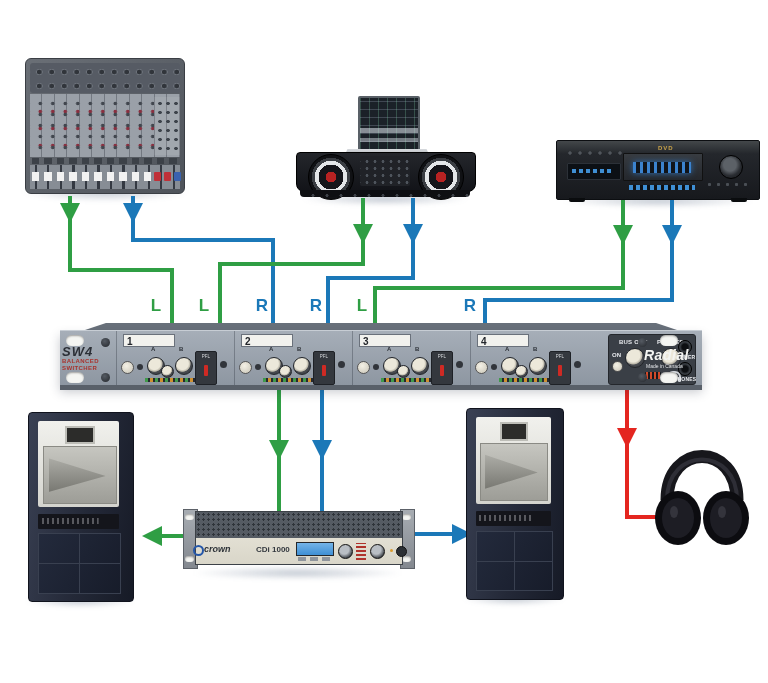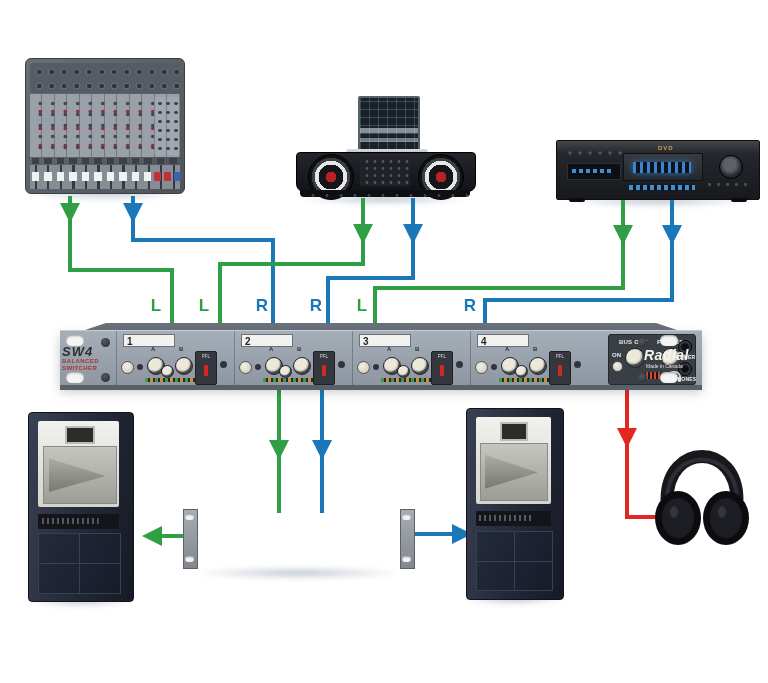--- a/index.html
+++ b/index.html
@@ -410,20 +410,35 @@
 
   <div class="abs amp">
     <div class="amp-ear" style="left:0;">
       <div class="ear-hole" style="top:4px;"></div>
       <div class="ear-hole" style="top:46px;"></div>
     </div>
     <div class="amp-ear" style="left:217px;">
       <div class="ear-hole" style="top:4px;"></div>
       <div class="ear-hole" style="top:46px;"></div>
     </div>
+    <div class="amp-face">
+      <div class="amp-grille"></div>
+      <div class="amp-brand">
+        <span class="amp-brand-ring"></span>
+        <span>crown</span>
+      </div>
+      <div class="amp-model">CDi 1000</div>
+      <div class="amp-display"></div>
+      <div class="amp-btns"></div>
+      <div class="amp-knob" style="left:142px;"></div>
+      <div class="amp-leds"></div>
+      <div class="amp-knob" style="left:174px;"></div>
+      <div class="amp-pwr-led"></div>
+      <div class="amp-pwr"></div>
+    </div>
   </div>
 
   <div class="spk" style="left:28px;top:412px;width:104px;height:188px;">
     <div class="spk-horn-panel">
       <div class="spk-tweeter"></div>
       <div class="spk-horn">
         <div class="spk-cone"></div>
       </div>
     </div>
     <div class="spk-brand"></div>

